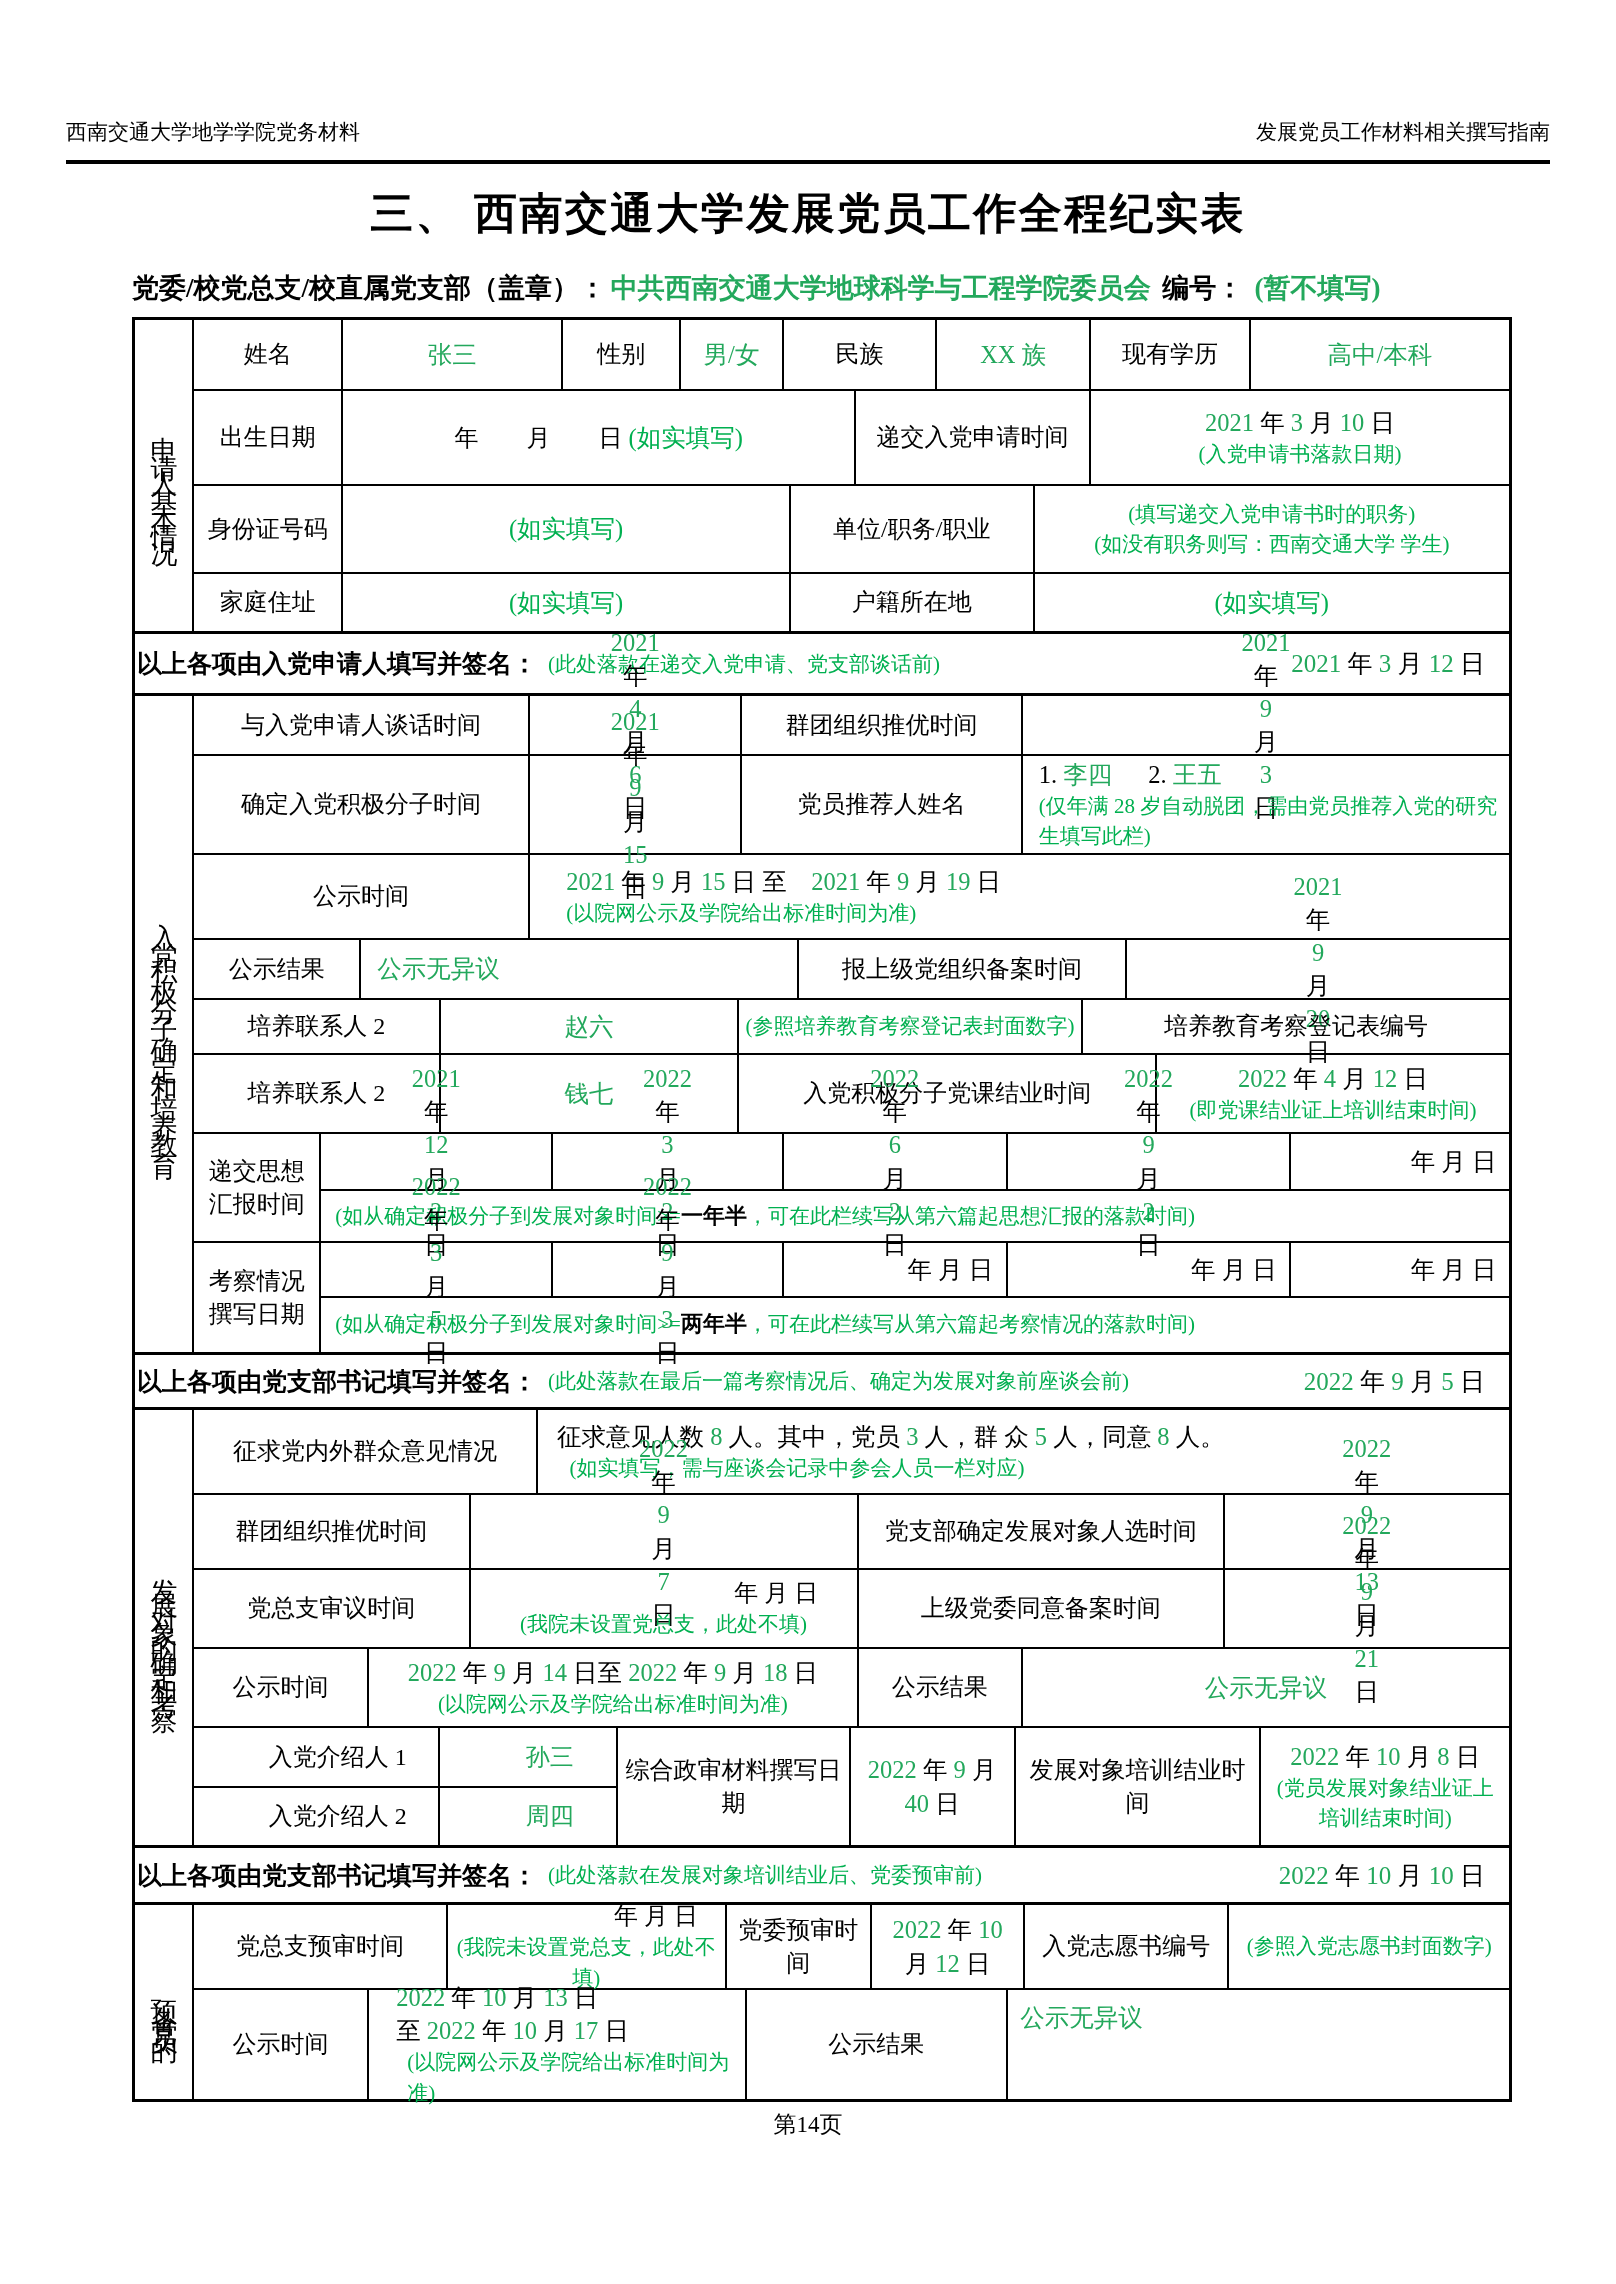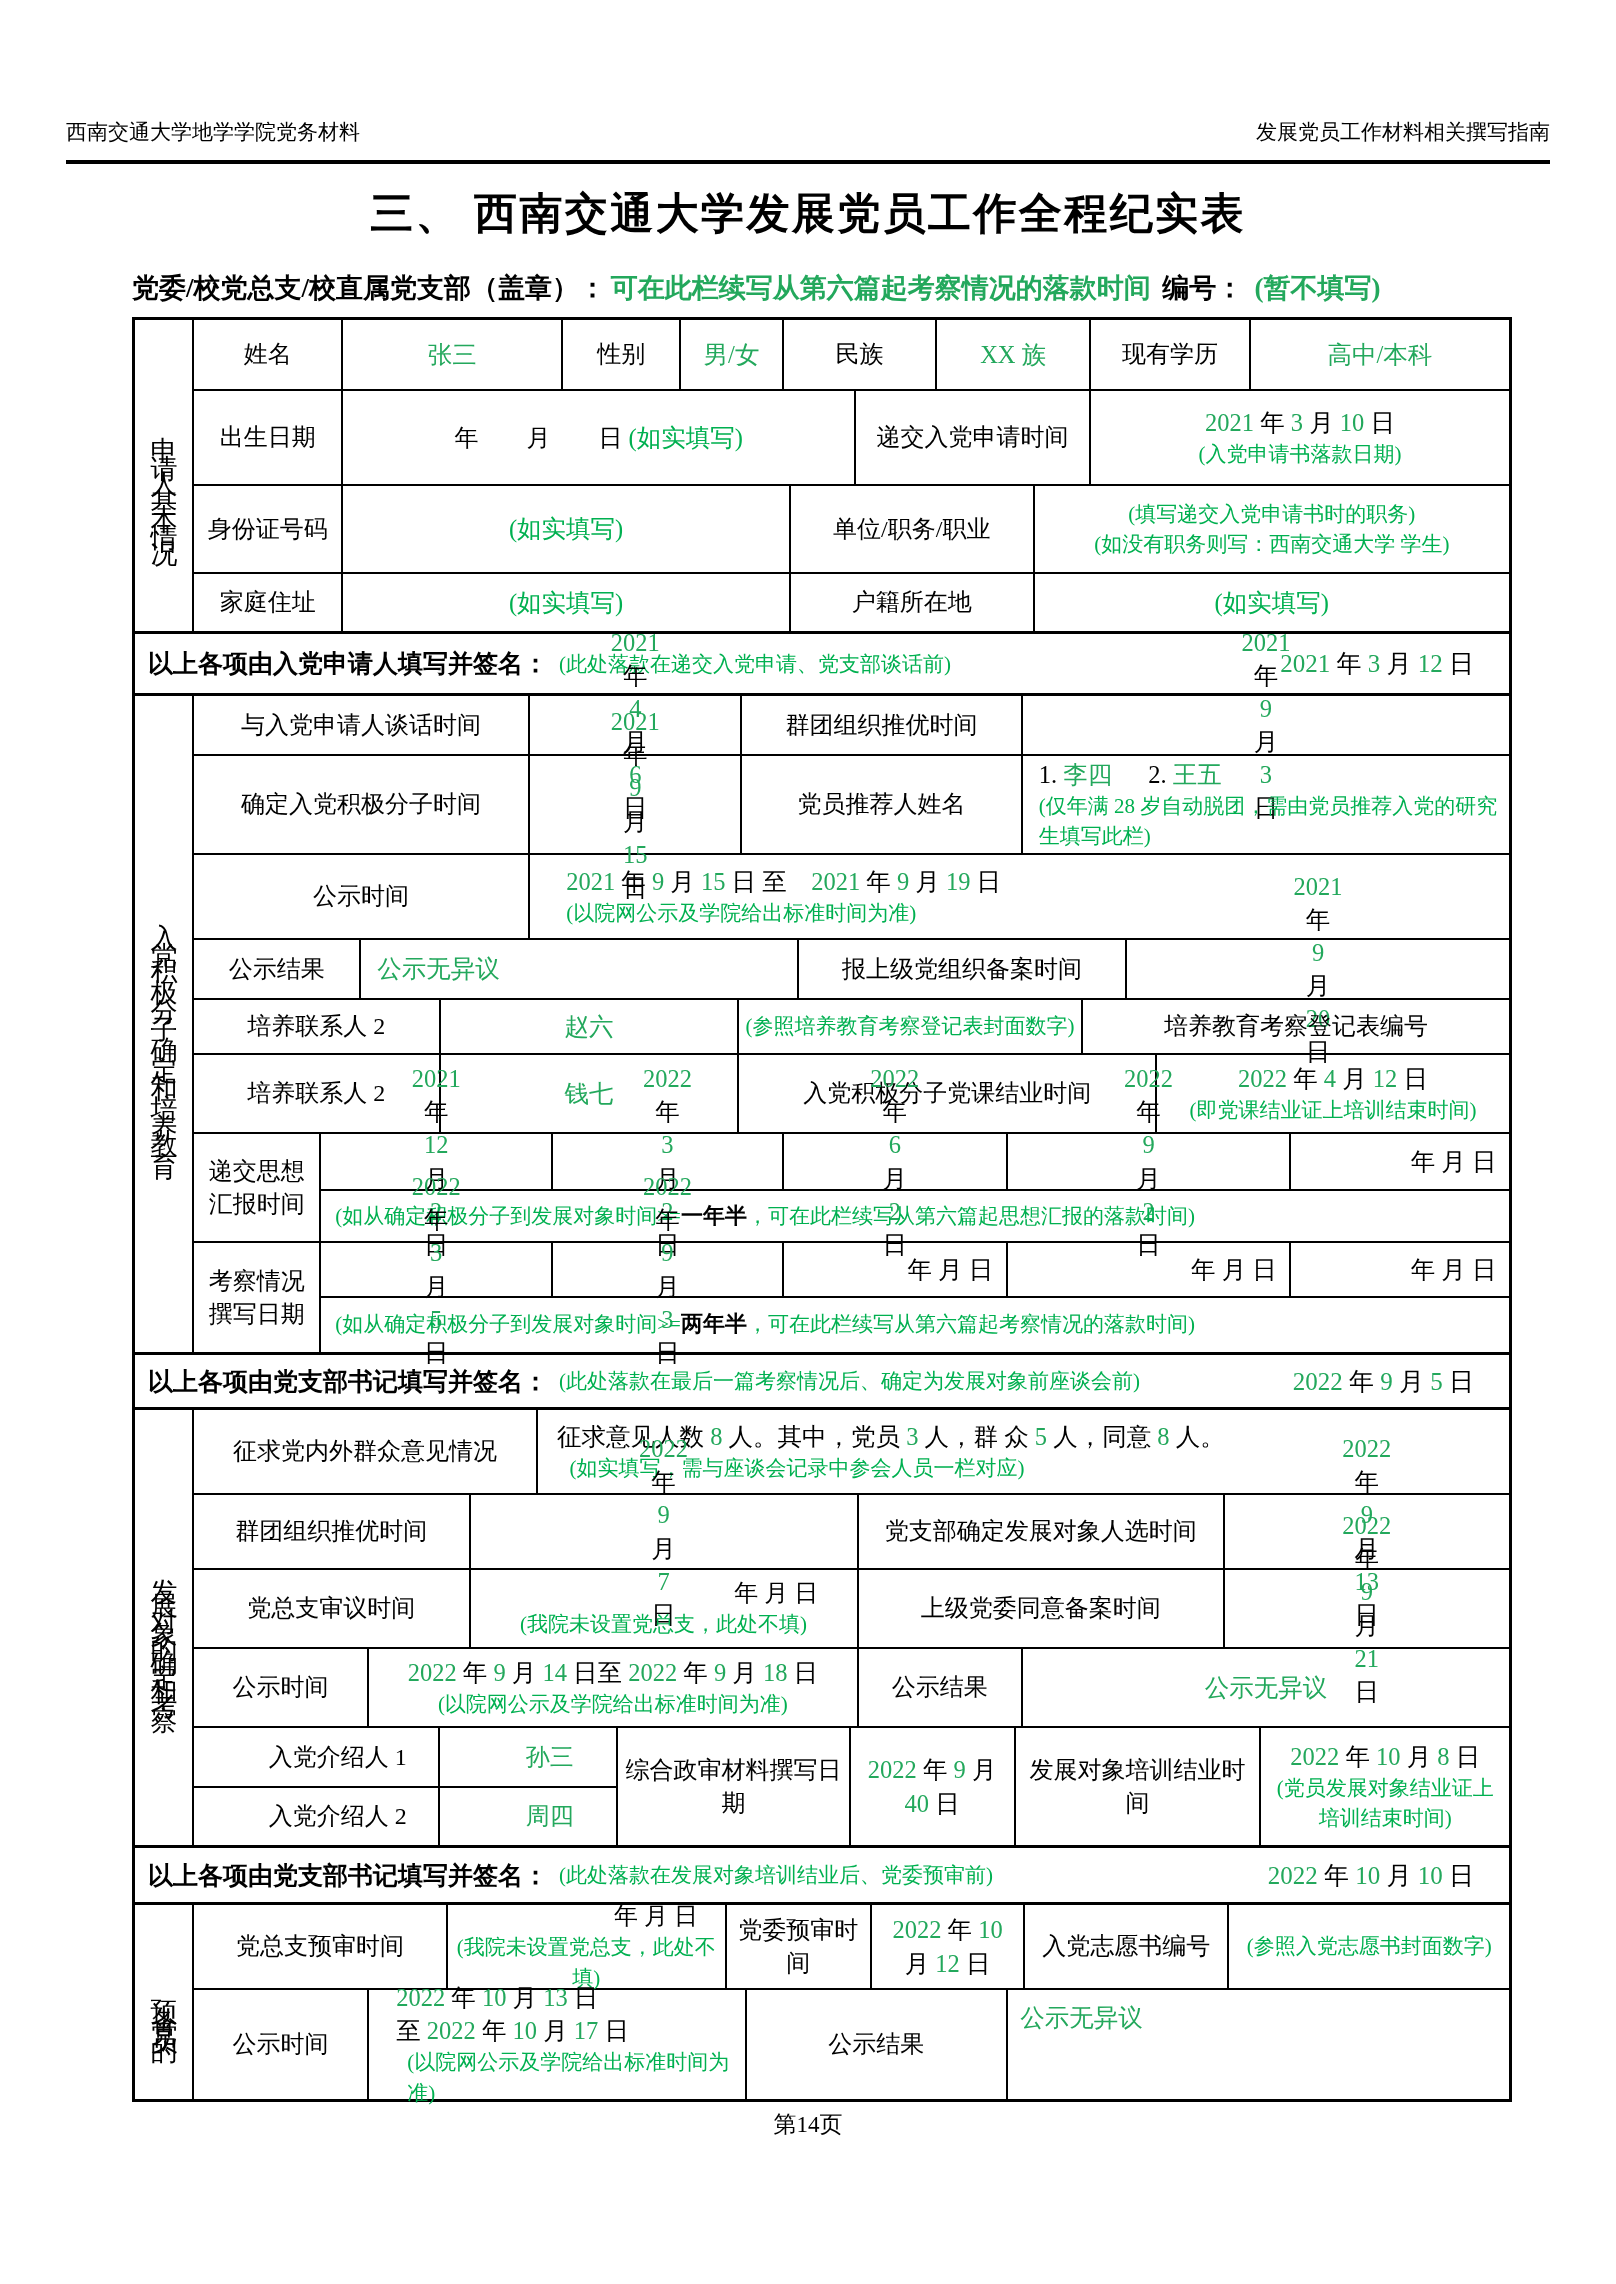--- a/index.html
+++ b/index.html
@@ -8,21 +8,21 @@
        font-family:"Liberation Serif","DejaVu Serif",serif;}
   .hdr{position:absolute;left:66px;right:66px;top:118px;display:flex;justify-content:space-between;
        font-size:21px;border-bottom:4px solid #000;padding-bottom:14px;}
   .title{position:absolute;top:185px;left:0;width:100%;text-align:center;
          font-size:43px;font-weight:bold;letter-spacing:2.4px;}
   .subtitle{position:absolute;top:270px;left:132px;width:1389px;font-size:27px;font-weight:bold;white-space:nowrap;}
   .subtitle .seg{margin-right:4.7px;}
   .tbl{position:absolute;top:317px;left:132px;width:1380px;border:3.2px solid #000;background:#fff;}
   .section{display:flex;border-bottom:3.2px solid #000;}
   .tbl > :last-child{border-bottom:none;}
-  .sig{display:flex;align-items:center;border-bottom:3.2px solid #000;padding:0 13px;}
+  .sig{display:flex;align-items:center;border-bottom:3.2px solid #000;padding:0 2px;}
   .sig .slabel{font-weight:bold;font-size:25px;}
   .sig .shint{color:var(--h);font-size:21px;margin-left:11px;}
   .sig .sdate{margin-left:auto;margin-right:22px;font-size:25px;}
   .stub{width:59px;min-width:59px;border-right:2px solid #000;display:flex;align-items:center;justify-content:center;
         writing-mode:vertical-rl;text-orientation:upright;font-size:27px;line-height:59px;}
   .ls1{letter-spacing:17.4px;} .ls2{letter-spacing:19px;} .ls3{letter-spacing:14px;} .ls4{letter-spacing:9.5px;}
   .rows{flex:1;min-width:0;display:flex;flex-direction:column;}
   .row{display:flex;border-bottom:2px solid #000;min-width:0;}
   .rows > .row:last-child{border-bottom:none;}
   .c{border-right:2px solid #000;display:flex;flex-direction:column;align-items:center;justify-content:center;
@@ -48,21 +48,21 @@
 <body>
 
 <div class="hdr">
   <span>西南交通大学地学学院党务材料</span>
   <span>发展党员工作材料相关撰写指南</span>
 </div>
 
 <div class="title">三、 西南交通大学发展党员工作全程纪实表</div>
 
 <div class="subtitle">
-  <span class="seg">党委/校党总支/校直属党支部（盖章）：</span><span class="seg g">可在此栏续写从第六篇起考察情况的落款时间</span>
+  <span class="seg">党委/校党总支/校直属党支部（盖章）：</span><span class="seg g">中共西南交通大学地球科学与工程学院委员会</span>
   <span class="seg">编号：</span>
   <span class="seg g">(暂不填写)</span>
 </div>
 
 <div class="tbl">
 
   <div class="section">
     <div class="stub ls1">申请人基本情况</div>
     <div class="rows">
       <div class="row" style="height:71px">

